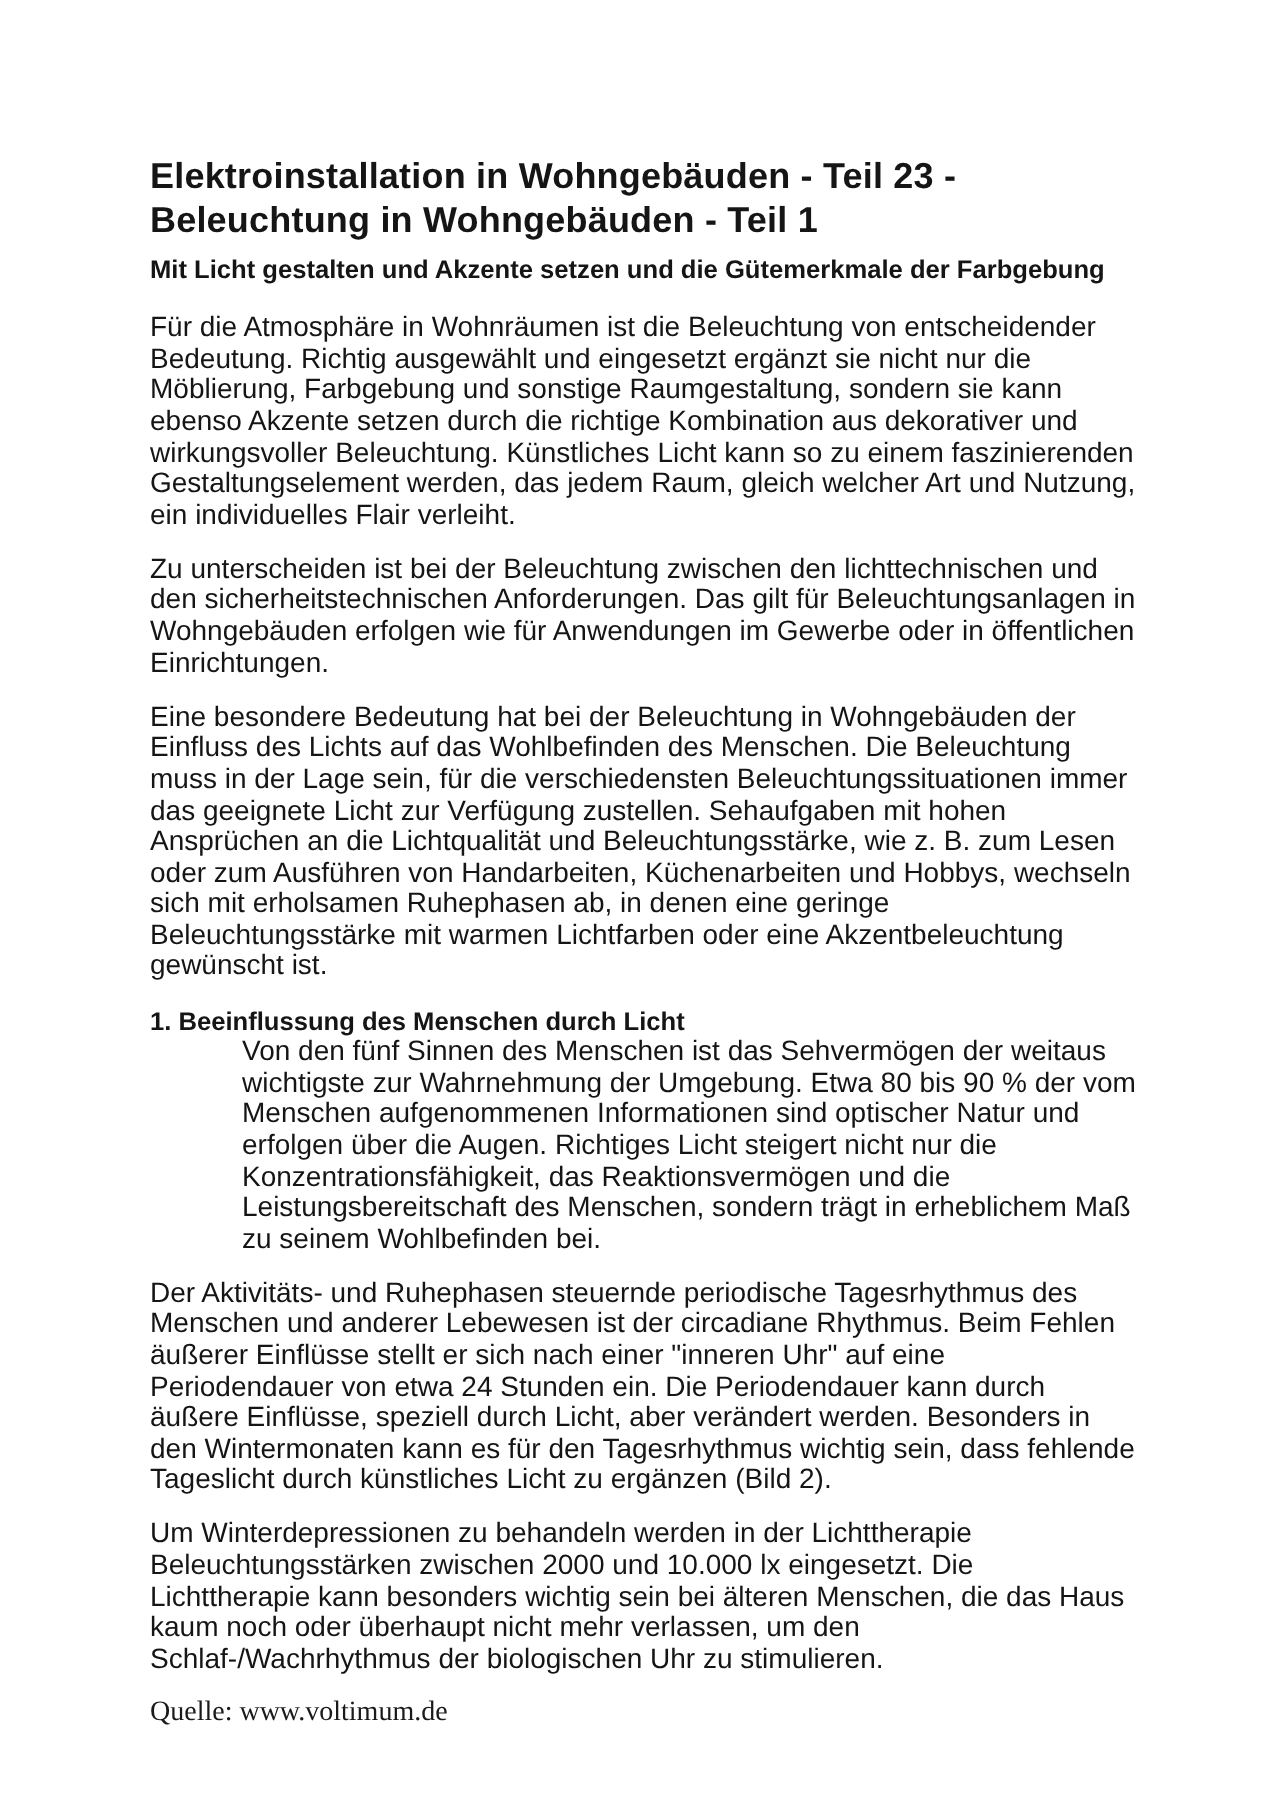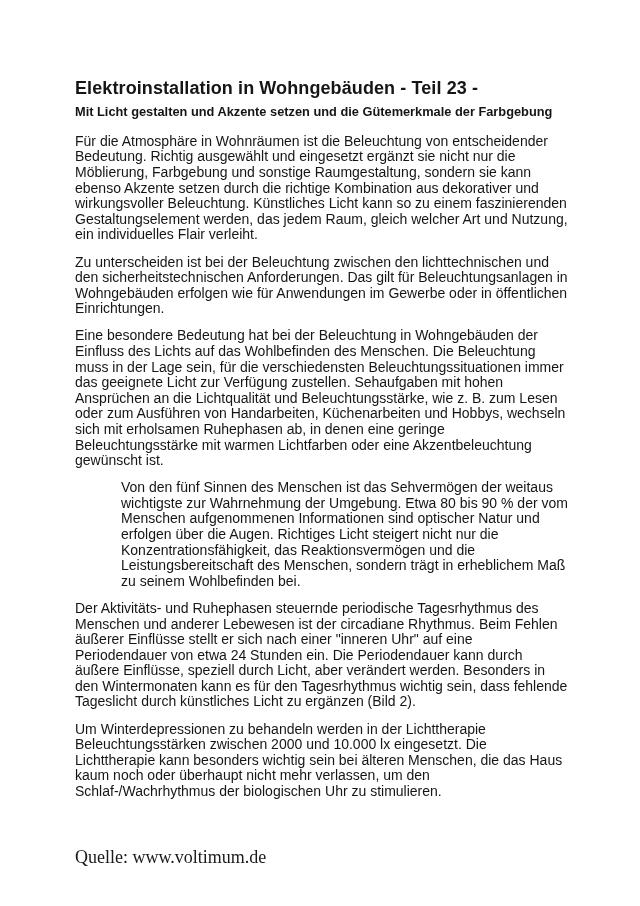--- a/index.html
+++ b/index.html
@@ -47,41 +47,43 @@
     font-size: 12.8px;
     line-height: 15.6px;
     font-weight: bold;
   }
   .section .para.first { margin-top: 0; margin-left: 46px; }
   .footer {
     position: absolute;
     left: 75px;
     top: 849px;
     font-family: "Liberation Serif", serif;
-    font-size: 18px;
+    font-size: 14px;
     line-height: 16px;
     color: #1a1a1a;
   }
 </style>
 </head>
 <body>
 
 <div class="page">
 
   <h1 class="title">
     <span class="tline">Elektroinstallation in Wohngebäuden - Teil 23 -</span>
+    <span class="tline">Beleuchtung in Wohngebäuden - Teil 1</span>
   </h1>
 
   <p class="subtitle">Mit Licht gestalten und Akzente setzen und die Gütemerkmale der Farbgebung</p>
 
   <p class="para">Für die Atmosphäre in Wohnräumen ist die Beleuchtung von entscheidender Bedeutung. Richtig ausgewählt und eingesetzt ergänzt sie nicht nur die Möblierung, Farbgebung und sonstige Raumgestaltung, sondern sie kann ebenso Akzente setzen durch die richtige Kombination aus dekorativer und wirkungsvoller Beleuchtung. Künstliches Licht kann so zu einem faszinierenden Gestaltungselement werden, das jedem Raum, gleich welcher Art und Nutzung, ein individuelles Flair verleiht.</p>
   <p class="para">Zu unterscheiden ist bei der Beleuchtung zwischen den lichttechnischen und den sicherheitstechnischen Anforderungen. Das gilt für Beleuchtungsanlagen in Wohngebäuden erfolgen wie für Anwendungen im Gewerbe oder in öffentlichen Einrichtungen.</p>
   <p class="para">Eine besondere Bedeutung hat bei der Beleuchtung in Wohngebäuden der Einfluss des Lichts auf das Wohlbefinden des Menschen. Die Beleuchtung muss in der Lage sein, für die verschiedensten Beleuchtungssituationen immer das geeignete Licht zur Verfügung zustellen. Sehaufgaben mit hohen Ansprüchen an die Lichtqualität und Beleuchtungsstärke, wie z. B. zum Lesen oder zum Ausführen von Handarbeiten, Küchenarbeiten und Hobbys, wechseln sich mit erholsamen Ruhephasen ab, in denen eine geringe Beleuchtungsstärke mit warmen Lichtfarben oder eine Akzentbeleuchtung gewünscht ist.</p>
 
   <div class="section">
+    <p class="heading">1. Beeinflussung des Menschen durch Licht</p>
     <p class="para first">Von den fünf Sinnen des Menschen ist das Sehvermögen der weitaus wichtigste zur Wahrnehmung der Umgebung. Etwa 80 bis 90 % der vom Menschen aufgenommenen Informationen sind optischer Natur und erfolgen über die Augen. Richtiges Licht steigert nicht nur die Konzentrationsfähigkeit, das Reaktionsvermögen und die Leistungsbereitschaft des Menschen, sondern trägt in erheblichem Maß zu seinem Wohlbefinden bei.</p>
     <p class="para">Der Aktivitäts- und Ruhephasen steuernde periodische Tagesrhythmus des Menschen und anderer Lebewesen ist der circadiane Rhythmus. Beim Fehlen äußerer Einflüsse stellt er sich nach einer "inneren Uhr" auf eine Periodendauer von etwa 24 Stunden ein. Die Periodendauer kann durch äußere Einflüsse, speziell durch Licht, aber verändert werden. Besonders in den Wintermonaten kann es für den Tagesrhythmus wichtig sein, dass fehlende Tageslicht durch künstliches Licht zu ergänzen (Bild 2).</p>
     <p class="para">Um Winterdepressionen zu behandeln werden in der Lichttherapie Beleuchtungsstärken zwischen 2000 und 10.000 lx eingesetzt. Die Lichttherapie kann besonders wichtig sein bei älteren Menschen, die das Haus kaum noch oder überhaupt nicht mehr verlassen, um den Schlaf-/Wachrhythmus der biologischen Uhr zu stimulieren.</p>
   </div>
 
   <div class="footer">Quelle: www.voltimum.de</div>
 
 </div>
 
 </body></html>

